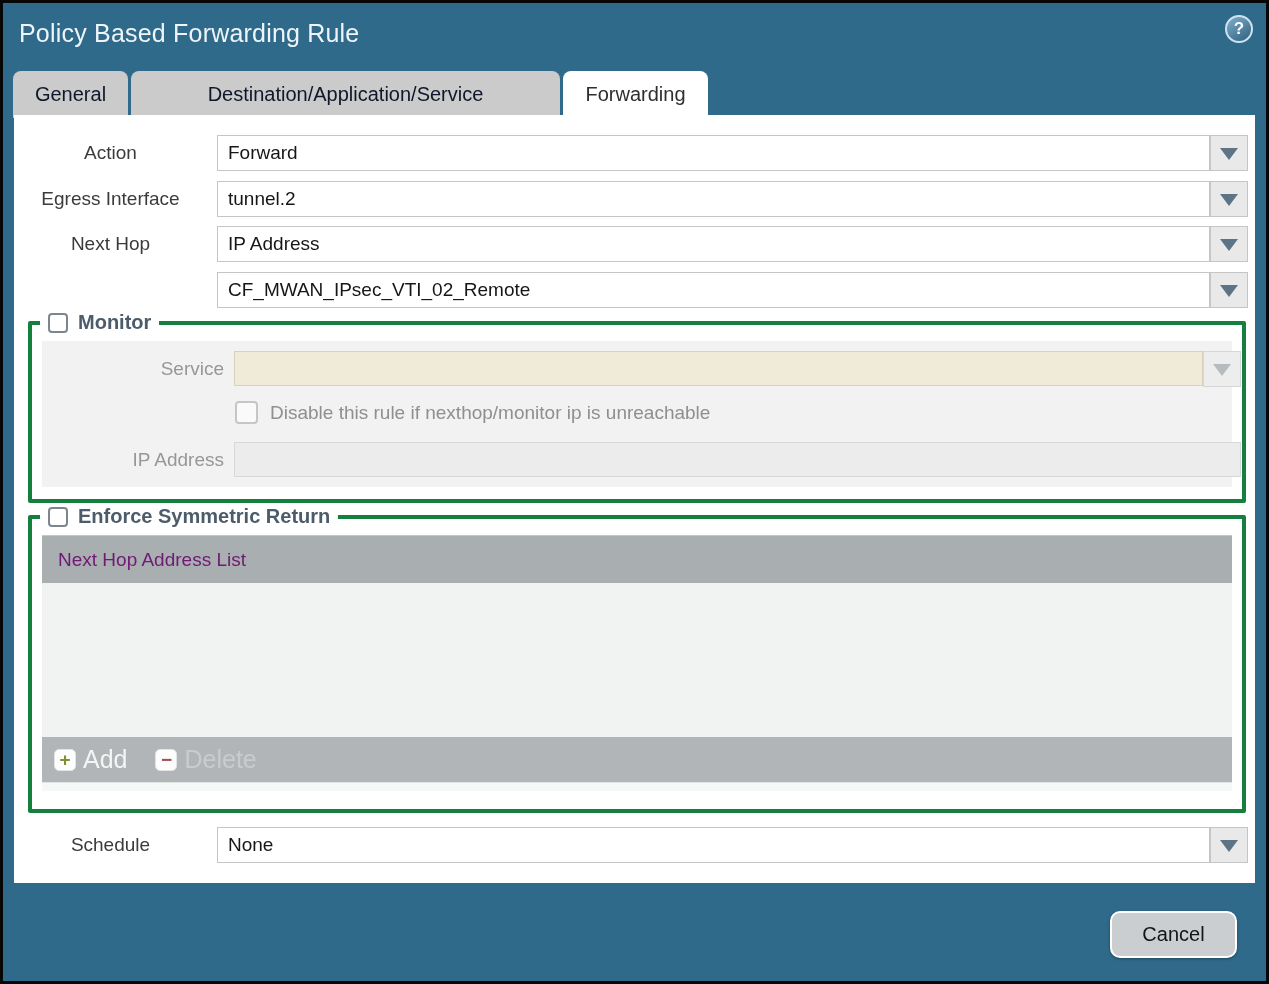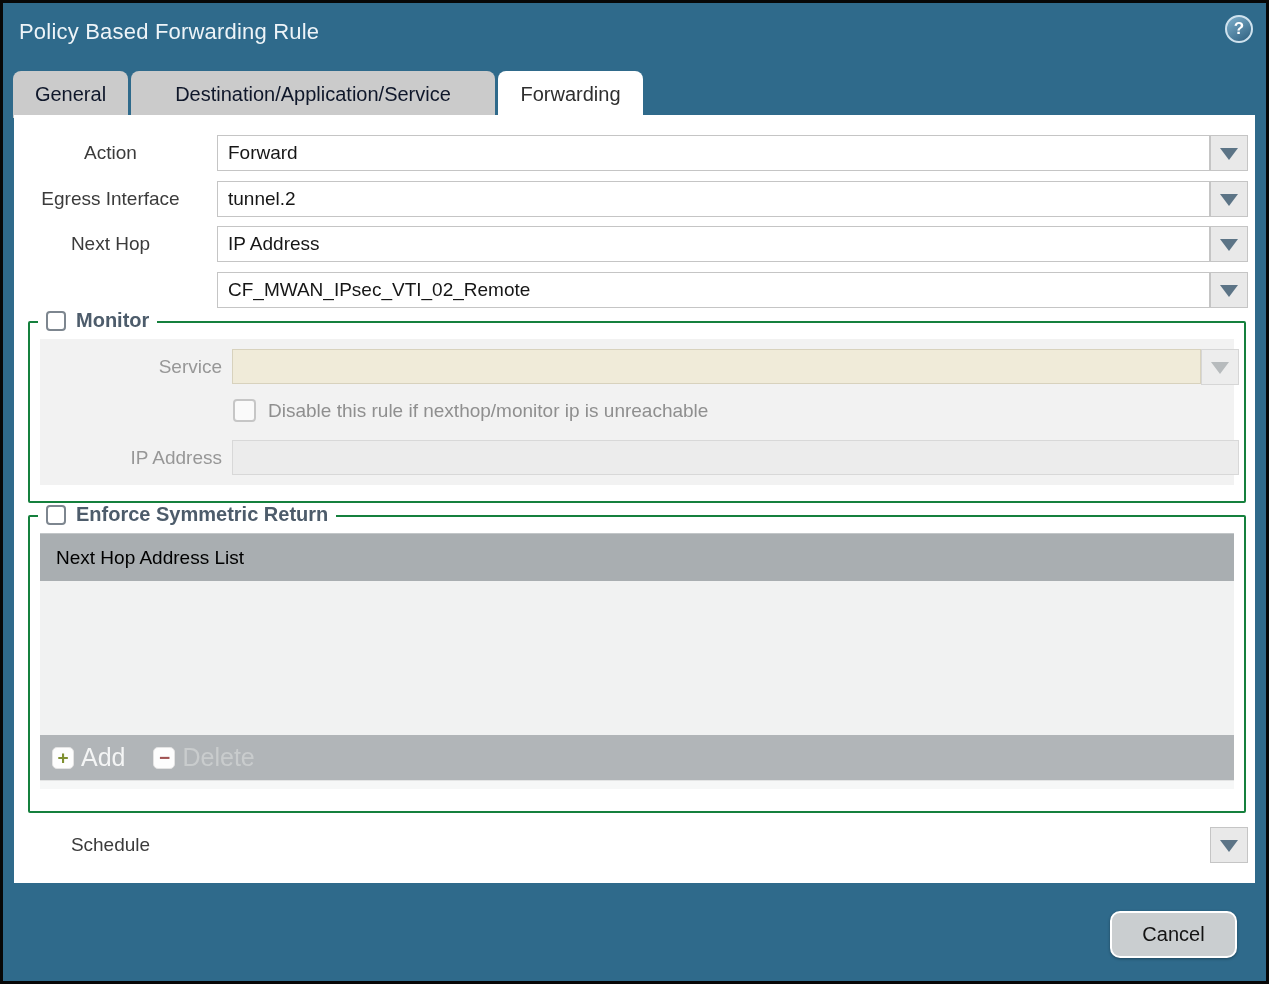--- a/index.html
+++ b/index.html
@@ -5,39 +5,39 @@
   html,body { margin:0; padding:0; background:#222; }
   * { box-sizing:border-box; }
   .window {
     position:relative; width:1269px; height:984px;
     background:#2f6a8b; border:3px solid #070707;
     font-family:"Liberation Sans", sans-serif; overflow:hidden;
   }
   
   .dialog-title {
     position:absolute; left:16px; top:16px;
-    color:#eef4f8; font-size:22px; letter-spacing:0.2px;
+    color:#eef4f8; font-size:25px; letter-spacing:0.2px;
   }
   .help-icon {
     position:absolute; right:13px; top:12px; width:28px; height:28px;
     border-radius:50%; background:linear-gradient(145deg,#7fb0cc,#2d5f7f);
     border:2px solid #cfe2ee; color:#ffffff; font-size:17px; font-weight:bold;
     display:flex; align-items:center; justify-content:center; cursor:pointer;
   }
   
   .tabbar { position:absolute; left:10px; top:68px; height:47px; display:flex; gap:3px; }
   .tab {
     height:47px; display:flex; align-items:center; justify-content:center;
     background:#cbcbcb; color:#0f172a; font-size:20px;
     border-radius:8px 8px 0 0; cursor:pointer; white-space:nowrap;
   }
   .tab.active { background:#ffffff; color:#2f2f2f; }
   .tab-general { width:115px; }
   .tab-source { width:107px; }
-  .tab-dest { width:364px; }
+  .tab-dest { width:429px; }
   .tab-forwarding { width:145px; }
   
   .content {
     position:absolute; left:11px; top:112px; width:1241px; height:768px;
     background:#ffffff;
   }
   .frow { position:absolute; left:0; width:100%; height:36px; }
   .flabel {
     position:absolute; left:0; top:0; width:193px; height:36px;
     line-height:36px; text-align:center; font-size:19px; color:#3b3b3b;
@@ -51,21 +51,21 @@
     position:absolute; left:1196px; top:0; width:38px; height:36px;
     background:#e9e9e9; border:1px solid #c5c5c5;
     display:flex; align-items:center; justify-content:center; cursor:pointer;
   }
   .caret { width:0; height:0; border:9px solid transparent; border-bottom:none;
            border-top:12px solid #5c7486; margin-top:2px; }
   .caret.disabled { border-top-color:#b7bbbd; }
   
   .fset {
     position:absolute; left:14px; width:1218px;
-    border:2px solid #15803d; border-radius:2px; background:#fff;
+    border:4px solid #15803d; border-radius:2px; background:#fff;
   }
   .fset-legend {
     position:absolute; top:-14px; left:8px; background:#fff; padding:0 8px;
     display:flex; align-items:center; gap:10px;
   }
   .fset-legend .cb {
     width:20px; height:20px; border:2px solid #7d868f; border-radius:4px;
     background:#fff; cursor:pointer;
   }
   .fset-legend .cap { font-size:20px; font-weight:bold; color:#4d5c6b; }
@@ -78,21 +78,21 @@
   }
   .dinput { position:absolute; height:35px; border:1px solid #d8d8d8; }
   .cb-disabled {
     position:absolute; width:23px; height:23px; border:2px solid #c6c6c6;
     border-radius:4px; background:#fafafa;
   }
   .dtext { position:absolute; font-size:19px; color:#8f8f8f; line-height:27px; }
   
   .nh-table { position:absolute; left:10px; right:10px; top:16px; }
   .nh-header {
-    height:48px; background:#a9aeb1; color:#000000; font-size:19px;
+    height:48px; background:#a9aeb1; color:#701a75; font-size:19px;
     line-height:48px; padding-left:16px; border-top:1px solid #c2c6c8;
   }
   .nh-body { height:154px; background:#f1f2f2; }
   .nh-footer {
     height:45px; background:#b1b5b8; display:flex; align-items:center;
     padding-left:12px; gap:28px;
   }
   .tool-btn { display:flex; align-items:center; gap:7px; cursor:pointer; }
   .tool-btn.disabled { cursor:default; }
   .tool-icon {
@@ -200,20 +200,21 @@
             <div class="tool-icon minus-icon">−</div>
             <div class="tool-label disabled">Delete</div>
           </div>
         </div>
         <div class="nh-scroll"></div>
       </div>
     </div>
 
     <div class="frow" style="top:712px;">
       <div class="flabel">Schedule</div>
+      <div class="fvalue">None</div>
       <div class="ddbtn">
         <div class="caret"></div>
       </div>
     </div>
 
   </div>
 
   <div class="btn btn-cancel">Cancel</div>
 
 </div>

